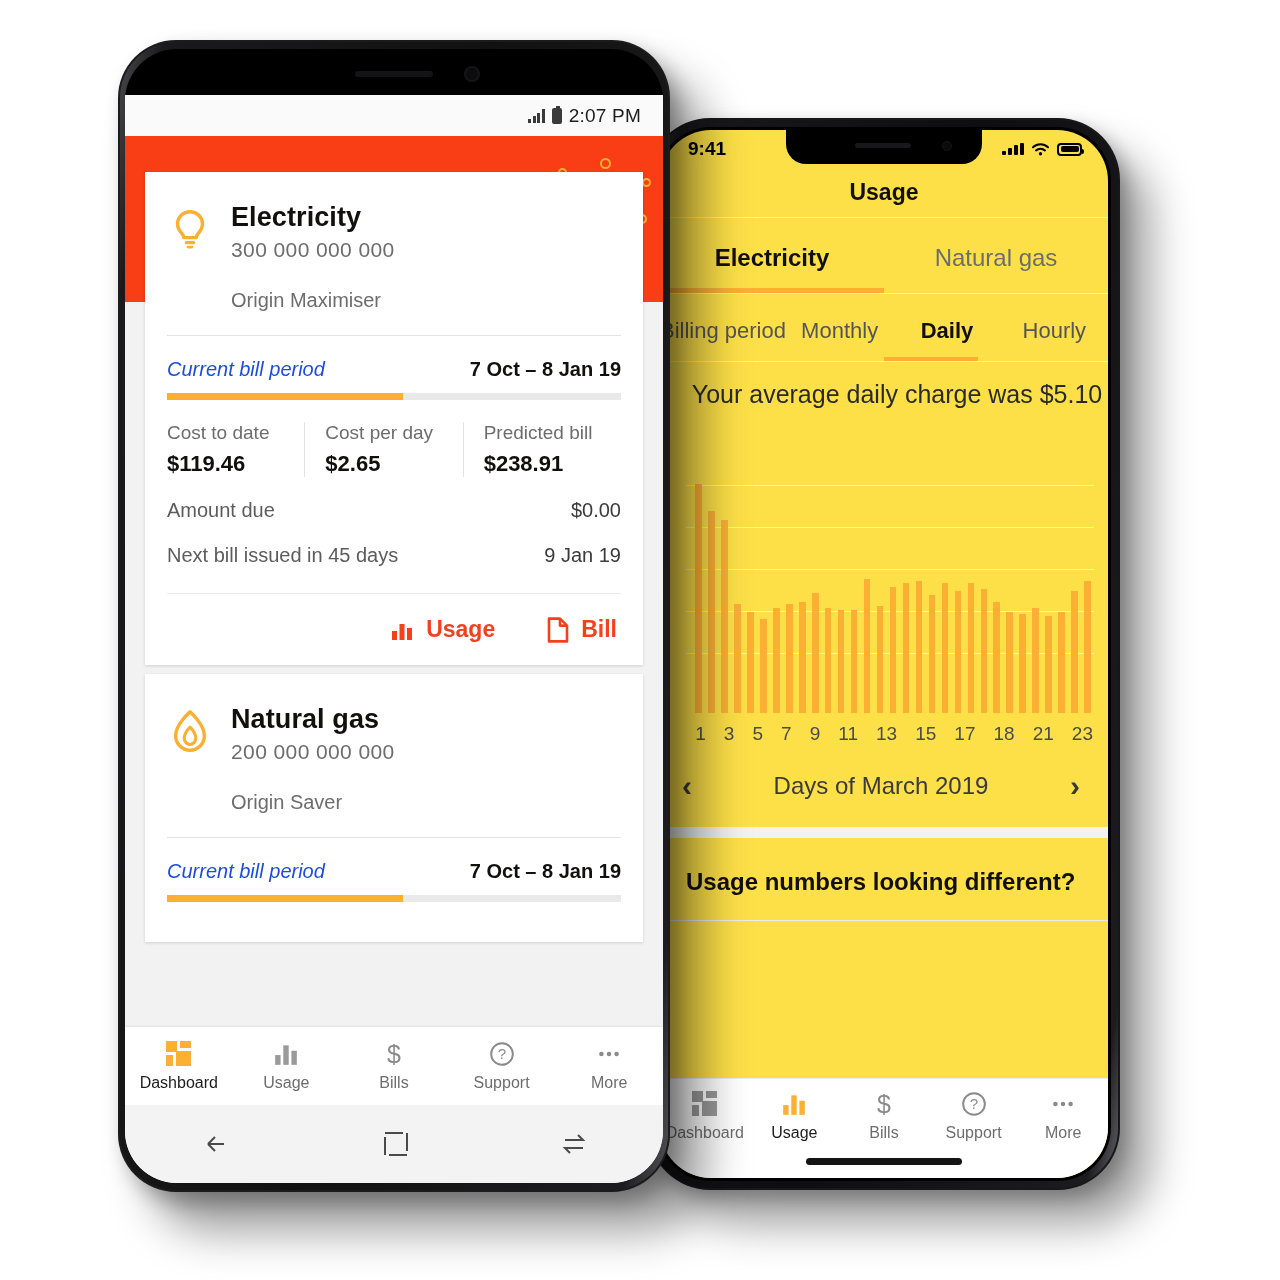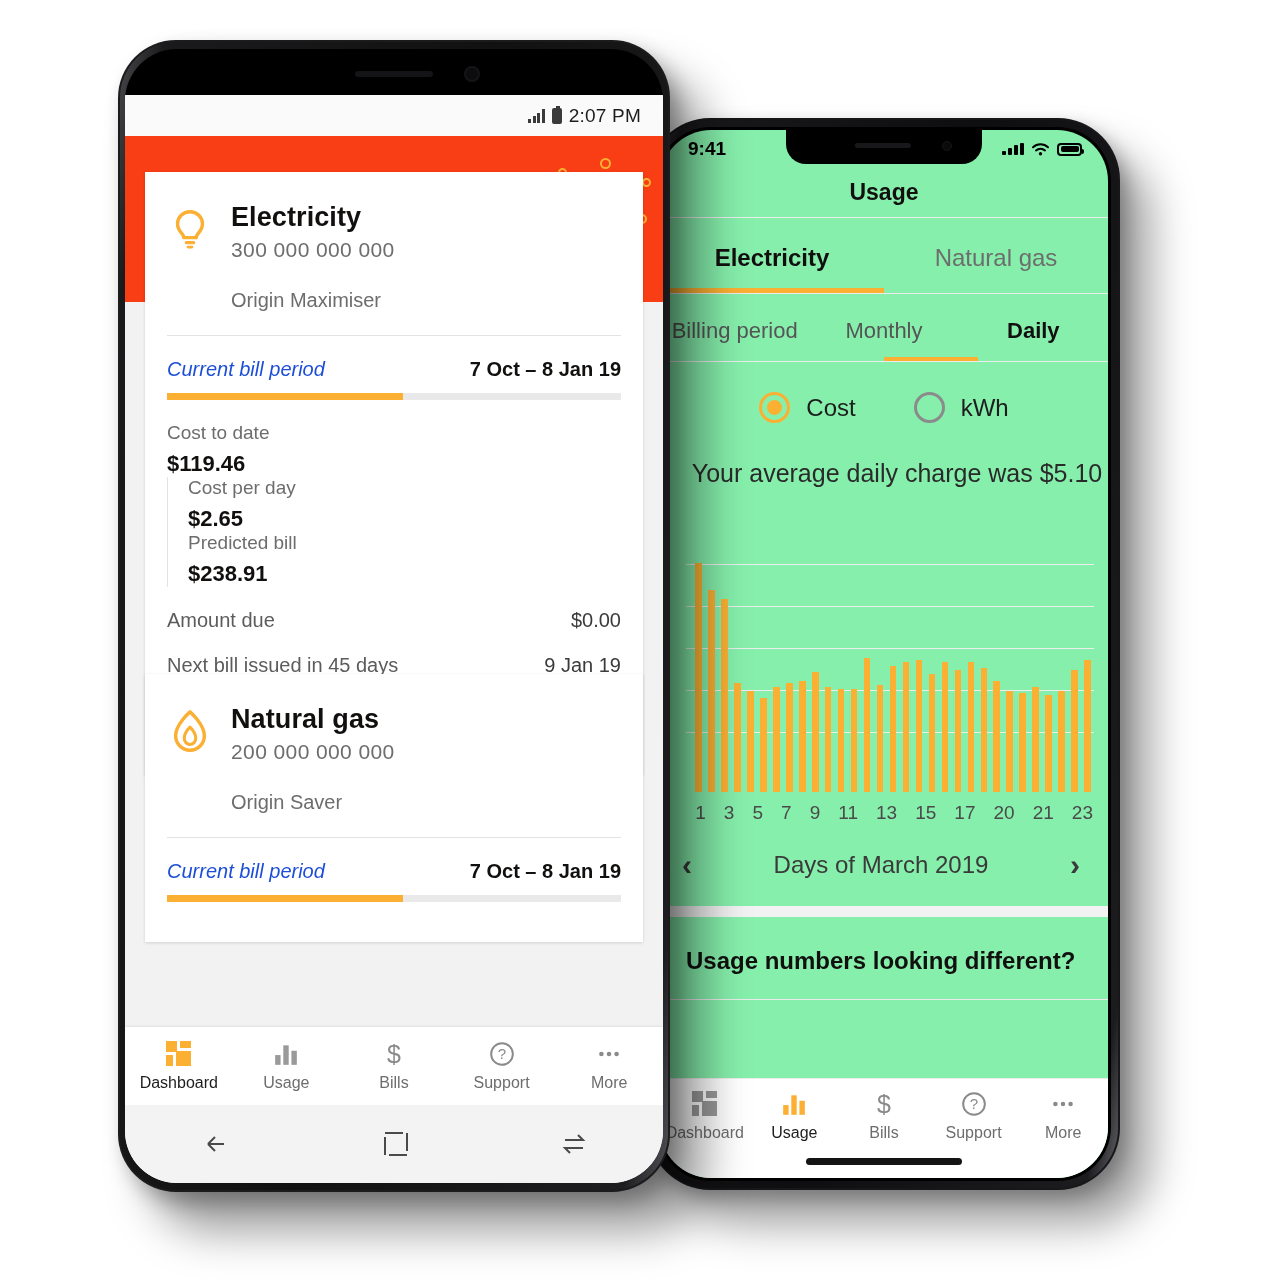--- a/index.html
+++ b/index.html
@@ -84,21 +84,21 @@
   .acc-plan { font-size:20px; color:#6d6d6d; margin:27px 0 0 64px; }
   .acc-rule { height:1px; background:#e3e3e3; margin:23px 0 0 0; }
 
   .billrow { display:flex; justify-content:space-between; align-items:baseline; padding-top:22px; }
   .billrow .lbl { font-size:20px; color:#1d4ed8;font-style:italic; }
   .billrow .val { font-size:20px; color:#12100f; font-weight:bold; }
 
   .progress { height:7px; background:#e9e9e9; margin-top:12px; position:relative; }
   .progress i { position:absolute; left:0; top:0; bottom:0; background:#FBB034; }
 
-  .stats { display:flex; margin-top:22px;flex-direction:column; }
+  .stats { display:flex; margin-top:22px; }
   .stat { flex:1; padding-right:12px; }
   .stat + .stat { border-left:1px solid #e3e3e3; padding-left:20px; }
   .stat .sl { font-size:19px; color:#6d6d6d; }
   .stat .sv { font-size:22px; color:#12100f; font-weight:bold; margin-top:7px; }
 
   .kv { display:flex; justify-content:space-between; align-items:baseline; margin-top:22px; }
   .kv .k { font-size:20px; color:#5c5c5c; }
   .kv .v { font-size:20px; color:#3b3b3b; }
   .kv .v.b { font-weight:bold; color:#12100f; }
 
@@ -127,21 +127,21 @@
     background:#17171a; border-radius:62px;
     box-shadow:30px 34px 44px rgba(0,0,0,.38), 6px 8px 18px rgba(0,0,0,.26);
     z-index:2;
   }
   .ios-phone::before{
     content:""; position:absolute; inset:2px; border-radius:60px;
     background:linear-gradient(100deg,#5b5b60 0%,#19191c 5%,#0e0e10 50%,#1c1c1f 95%,#64646a 100%);
   }
   .ios-bezel{ position:absolute; left:9px; top:9px; right:9px; bottom:9px;
               background:#000; border-radius:54px; overflow:hidden; }
-  .ios-screen{ position:absolute; inset:3px; background:#86efac; border-radius:51px; overflow:hidden; }
+  .ios-screen{ position:absolute; inset:3px; background:#fde047; border-radius:51px; overflow:hidden; }
   .notch{ position:absolute; left:50%; top:0; transform:translateX(-50%);
           width:196px; height:34px; background:#000; border-radius:0 0 20px 20px; z-index:9; }
   .notch .spk{ position:absolute; left:50%; top:13px; transform:translateX(-52%);
                width:56px; height:5px; border-radius:3px; background:#18181a; }
   .notch .cam{ position:absolute; right:30px; top:11px; width:10px; height:10px;
                border-radius:50%; background:#0a0a0c; border:1px solid #161618; }
 
   .i-statusbar{ height:38px; display:flex; align-items:center; justify-content:space-between;
                 padding:0 26px 0 28px; }
   .i-statusbar .t{ font-size:19px; font-weight:bold; color:#000; }
@@ -422,33 +422,24 @@
         <div class="i-fueltabs">
           <span class="ft active">Electricity</span>
           <span class="ft">Natural gas</span>
           <span class="ft-underline"></span>
         </div>
 
         <div class="i-periodtabs">
           <span class="pt">Billing period</span>
           <span class="pt">Monthly</span>
           <span class="pt active">Daily</span>
+          <span class="pt">Hourly</span>
           <span class="pt-underline" style="left:50%;width:21%;"></span>
         </div>
 
-        <div class="i-radios">
-          <span class="radio">
-            <span class="rdot on"></span>
-            <span>Cost</span>
-          </span>
-          <span class="radio">
-            <span class="rdot"></span>
-            <span>kWh</span>
-          </span>
-        </div>
 
         <div class="i-summary">Your average daily charge was $5.10</div>
 
         <div class="chart-wrap">
           <div id="gridlines">
               <span class="gridline" style="top: 42px;"></span>
               <span class="gridline" style="top: 84px;"></span>
               <span class="gridline" style="top: 126px;"></span>
               <span class="gridline" style="top: 168px;"></span>
               <span class="gridline" style="top: 210px;"></span>
@@ -499,21 +490,21 @@
             <span class="xl">9</span>
             <span class="xl hide">.</span>
             <span class="xl">11</span>
             <span class="xl hide">.</span>
             <span class="xl">13</span>
             <span class="xl hide">.</span>
             <span class="xl">15</span>
             <span class="xl hide">.</span>
             <span class="xl">17</span>
             <span class="xl hide">.</span>
-            <span class="xl">20</span>
+            <span class="xl">18</span>
             <span class="xl hide">.</span>
             <span class="xl">21</span>
             <span class="xl hide">.</span>
             <span class="xl">23</span>
             <span class="xl hide">.</span>
           </div>
 
         <div class="i-periodnav">
           <span class="chev">‹</span>
           <span class="pn">Days of March 2019</span>

